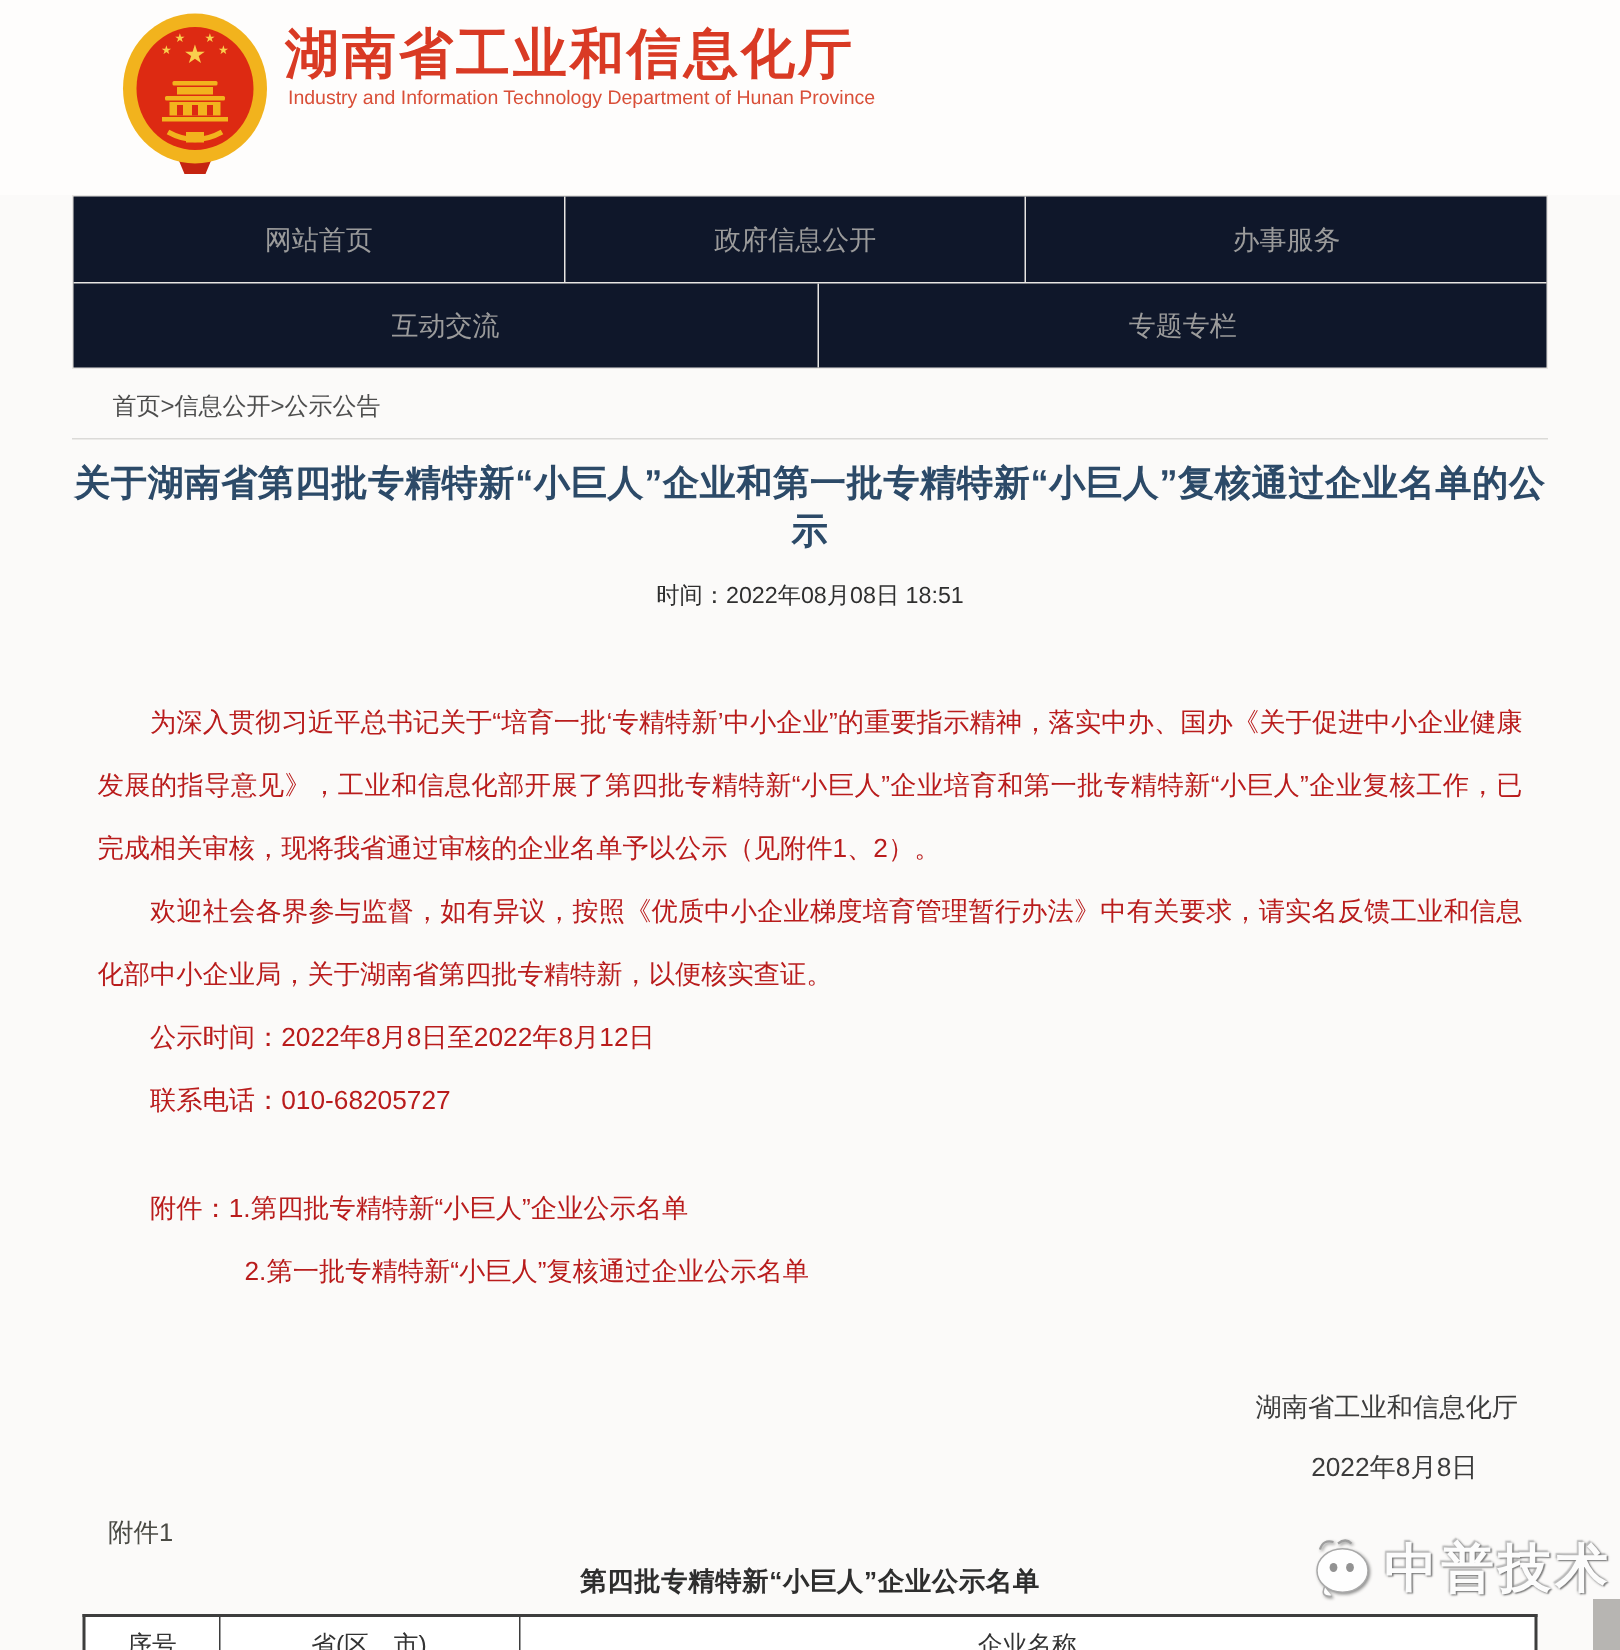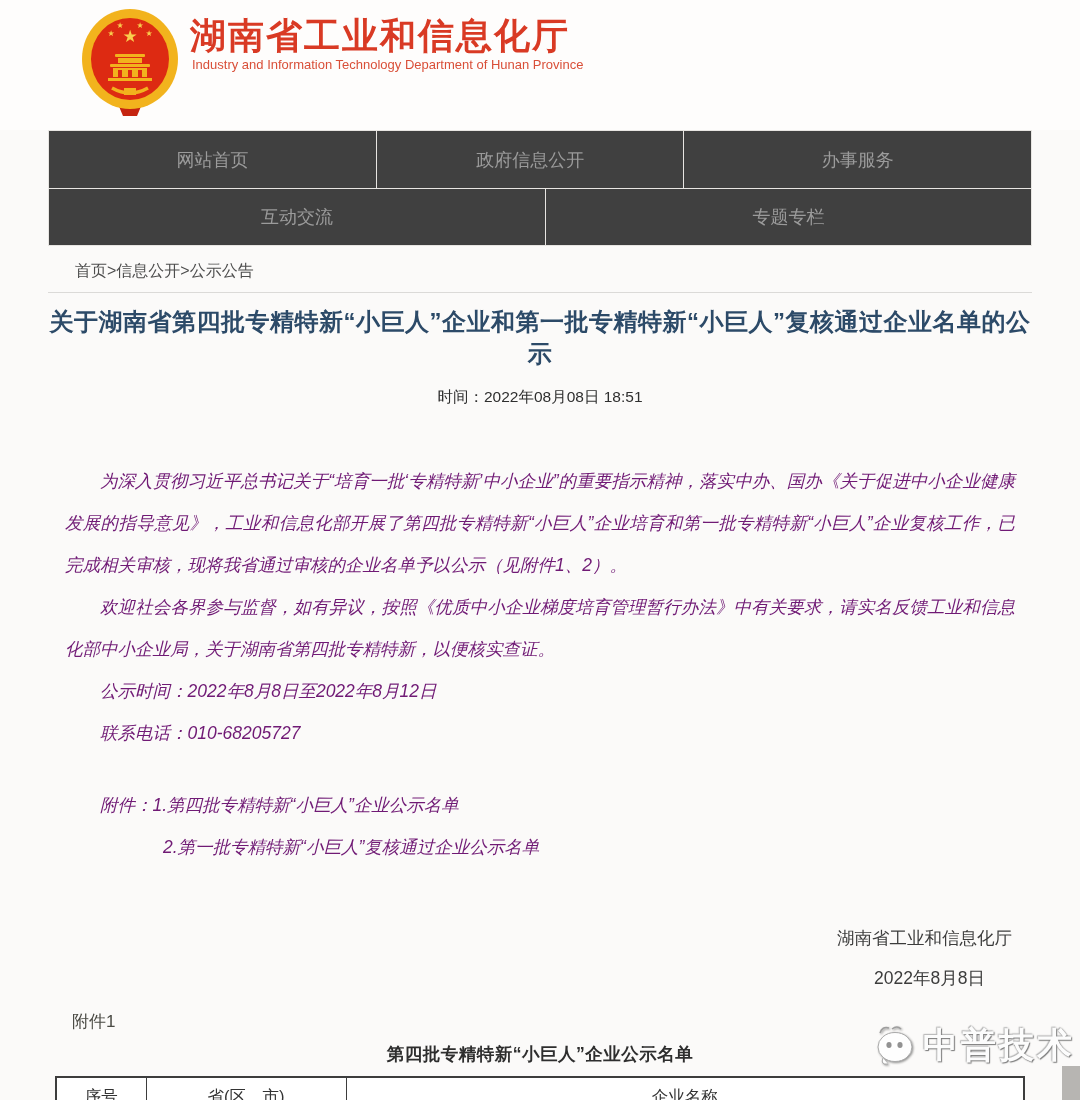--- a/index.html
+++ b/index.html
@@ -26,21 +26,21 @@
     position:absolute; left:78px; top:8px;
     width:104px; height:110px;
   }
   .org-names { position:absolute; left:190px; top:16px; }
   .org-cn { font-size:36px; font-weight:bold; color:#d93a24; letter-spacing:2px; line-height:40px; white-space:nowrap; }
   .org-en { font-size:13px; color:#d94f38; line-height:16px; margin:1px 0 2px 2px; white-space:nowrap; }
 
   
   .main-nav {
     margin:0 48px;
-    background:#404040;
+    background:#0f172a;
     border:1px solid #e7e5e2;
   }
   .nav-row { display:flex; height:57px; }
   .nav-row + .nav-row { border-top:1px solid #e7e5e2; }
   .nav-cell {
     display:flex; align-items:center; justify-content:center;
     font-size:18px; color:#9b9b9b;
     border-right:1px solid #e7e5e2;
     cursor:pointer;
   }
@@ -66,24 +66,23 @@
     letter-spacing:0.5px;
   }
   .doc-time {
     margin-top:17px;
     text-align:center;
     font-size:15.5px; color:#2f2f2f;
   }
   .para {
     margin:0 17px;
     font-size:17.5px; line-height:42px;
-    color:#701a75;
+    color:#b91c1c;
     text-align:justify;
     text-indent:2em;
-    font-style:italic;
   }
   .first-para { margin-top:52px; }
   .attach-block { margin-top:30px; }
   .att2 { text-indent:5.6em; }
   .signature { margin-top:58px; text-align:right; font-size:17.5px; color:#3c3c3c; }
   .sig-org { padding-right:20px; line-height:24px; }
   .sig-date { padding-right:47px; margin-top:16px; line-height:24px; }
 
   
   .annex-label { margin:20px 0 0 24px; font-size:17px; color:#4a4a44; }

